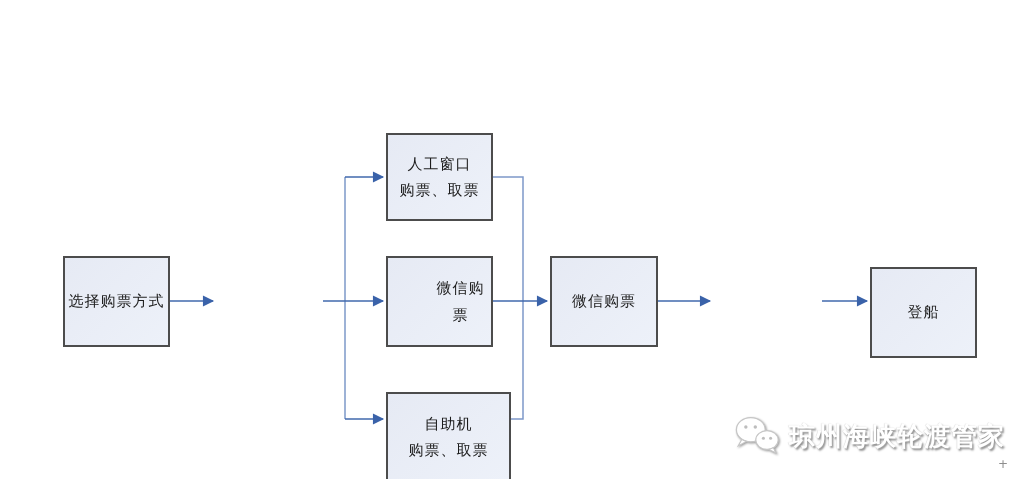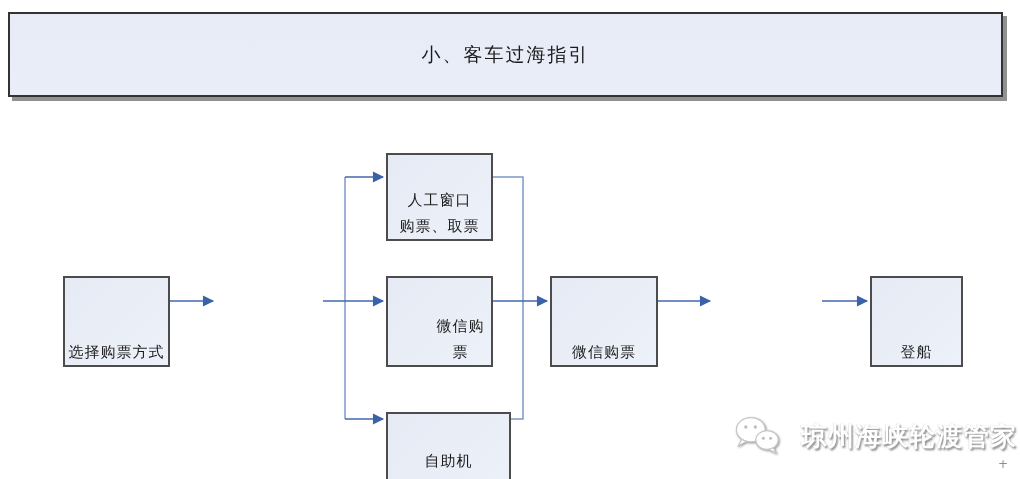--- a/index.html
+++ b/index.html
@@ -33,24 +33,23 @@
     font-size: 19px;
     color: #1a1a1a;
     letter-spacing: 2px;
   }
   .node {
     position: absolute;
     box-sizing: border-box;
     background: linear-gradient(135deg, #e6eaf4 0%, #edf1f9 100%);
     border: 2px solid #4c4c4c;
     display: flex;
-    align-items: flex-end;
+    align-items: center;
     justify-content: center;
     text-align: center;
-    margin-top: 20px;
   }
   .node-label {
     font-size: 15px;
     color: #1c1c1c;
     line-height: 1.75;
     white-space: pre-line;
     letter-spacing: 1px;
   }
   svg.connectors {
     position: absolute;
@@ -59,21 +58,21 @@
     width: 1020px;
     height: 479px;
     pointer-events: none;
   }
   .watermark {
     position: absolute;
     left: 731px;
     top: 413px;
     display: flex;
     align-items: center;
-    gap: 16px;
+    gap: 4px;
     text-align: center;
   }
   .watermark-text {
     font-size: 26px;
     font-weight: bold;
     color: #ffffff;
     letter-spacing: 1px;
     text-shadow: 1.5px 1.5px 2px #8f8f8f, -0.5px -0.5px 1px #d8d8d8;
     font-family: "DejaVu Sans", "Liberation Sans", sans-serif;
     white-space: nowrap;
@@ -104,23 +103,20 @@
 
     <line x1="170" y1="301" x2="213" y2="301" stroke="#4169ac" stroke-width="1.6" marker-end="url(#arrowhead)"></line>
     <line x1="323" y1="301" x2="383" y2="301" stroke="#4169ac" stroke-width="1.6" marker-end="url(#arrowhead)"></line>
     <line x1="345" y1="177" x2="383" y2="177" stroke="#4169ac" stroke-width="1.6" marker-end="url(#arrowhead)"></line>
     <line x1="345" y1="419" x2="383" y2="419" stroke="#4169ac" stroke-width="1.6" marker-end="url(#arrowhead)"></line>
     <line x1="493" y1="301" x2="547" y2="301" stroke="#4169ac" stroke-width="1.6" marker-end="url(#arrowhead)"></line>
     <line x1="658" y1="301" x2="710" y2="301" stroke="#4169ac" stroke-width="1.6" marker-end="url(#arrowhead)"></line>
     <line x1="822" y1="301" x2="867" y2="301" stroke="#4169ac" stroke-width="1.6" marker-end="url(#arrowhead)"></line>
   </svg>
 
-  <div class="header-box">
-    <div class="header-title">小、客车过海指引</div>
-  </div>
 
   <div class="node" style="left:63px; top:256px; width:107px; height:91px;">
     <div class="node-label">选择购票方式</div>
   </div>
 
 
   <div class="node" style="left:386px; top:133px; width:107px; height:88px;">
     <div class="node-label">人工窗口
 购票、取票</div>
   </div>
@@ -132,21 +128,21 @@
   <div class="node" style="left:386px; top:392px; width:125px; height:90px;">
     <div class="node-label">自助机
 购票、取票</div>
   </div>
 
   <div class="node" style="left:550px; top:256px; width:108px; height:91px;">
     <div class="node-label">微信购票</div>
   </div>
 
 
-  <div class="node" style="left:870px; top:256px; width:93px; height:91px;">
+  <div class="node" style="left:870px; top:267px; width:107px; height:91px;">
     <div class="node-label">登船</div>
   </div>
 
   <div class="watermark">
     <svg width="54" height="46" viewBox="0 0 60 50" style="filter: drop-shadow(1.2px 1.2px 1px #9a9a9a);">
       <ellipse cx="22" cy="18" rx="16" ry="13.5" fill="#ffffff" stroke="#c6c6c6" stroke-width="1.4"></ellipse>
       <path d="M12,29 L8,36 L17,31 Z" fill="#ffffff" stroke="#c6c6c6" stroke-width="1.2"></path>
       <circle cx="16.5" cy="15" r="1.9" fill="#bdbdbd"></circle>
       <circle cx="27" cy="15" r="1.9" fill="#bdbdbd"></circle>
       <ellipse cx="40" cy="29.5" rx="12.5" ry="10.5" fill="#ffffff" stroke="#c6c6c6" stroke-width="1.4"></ellipse>

